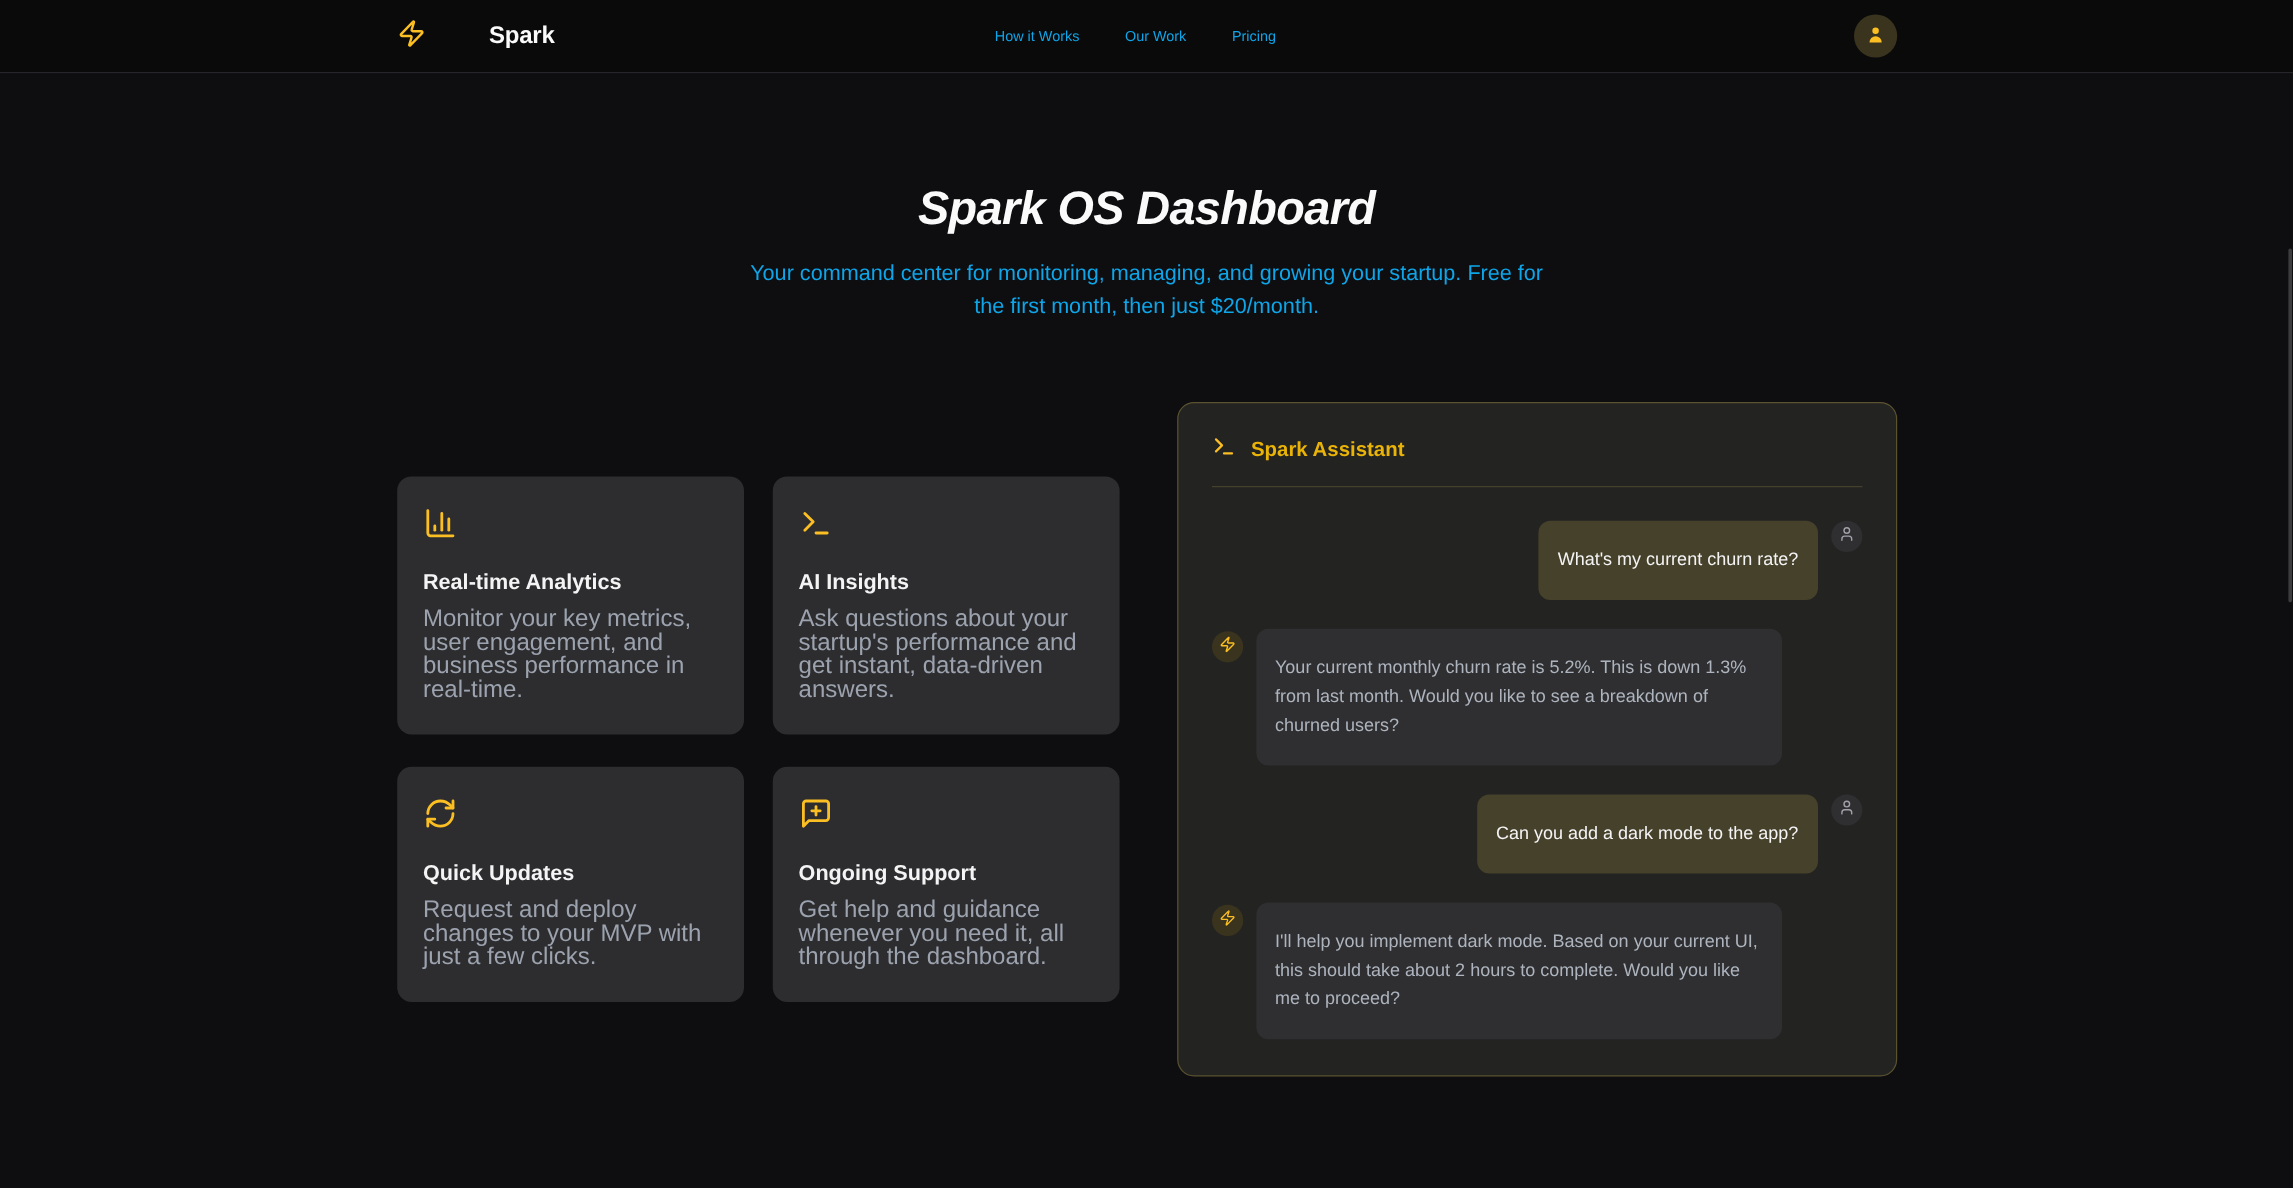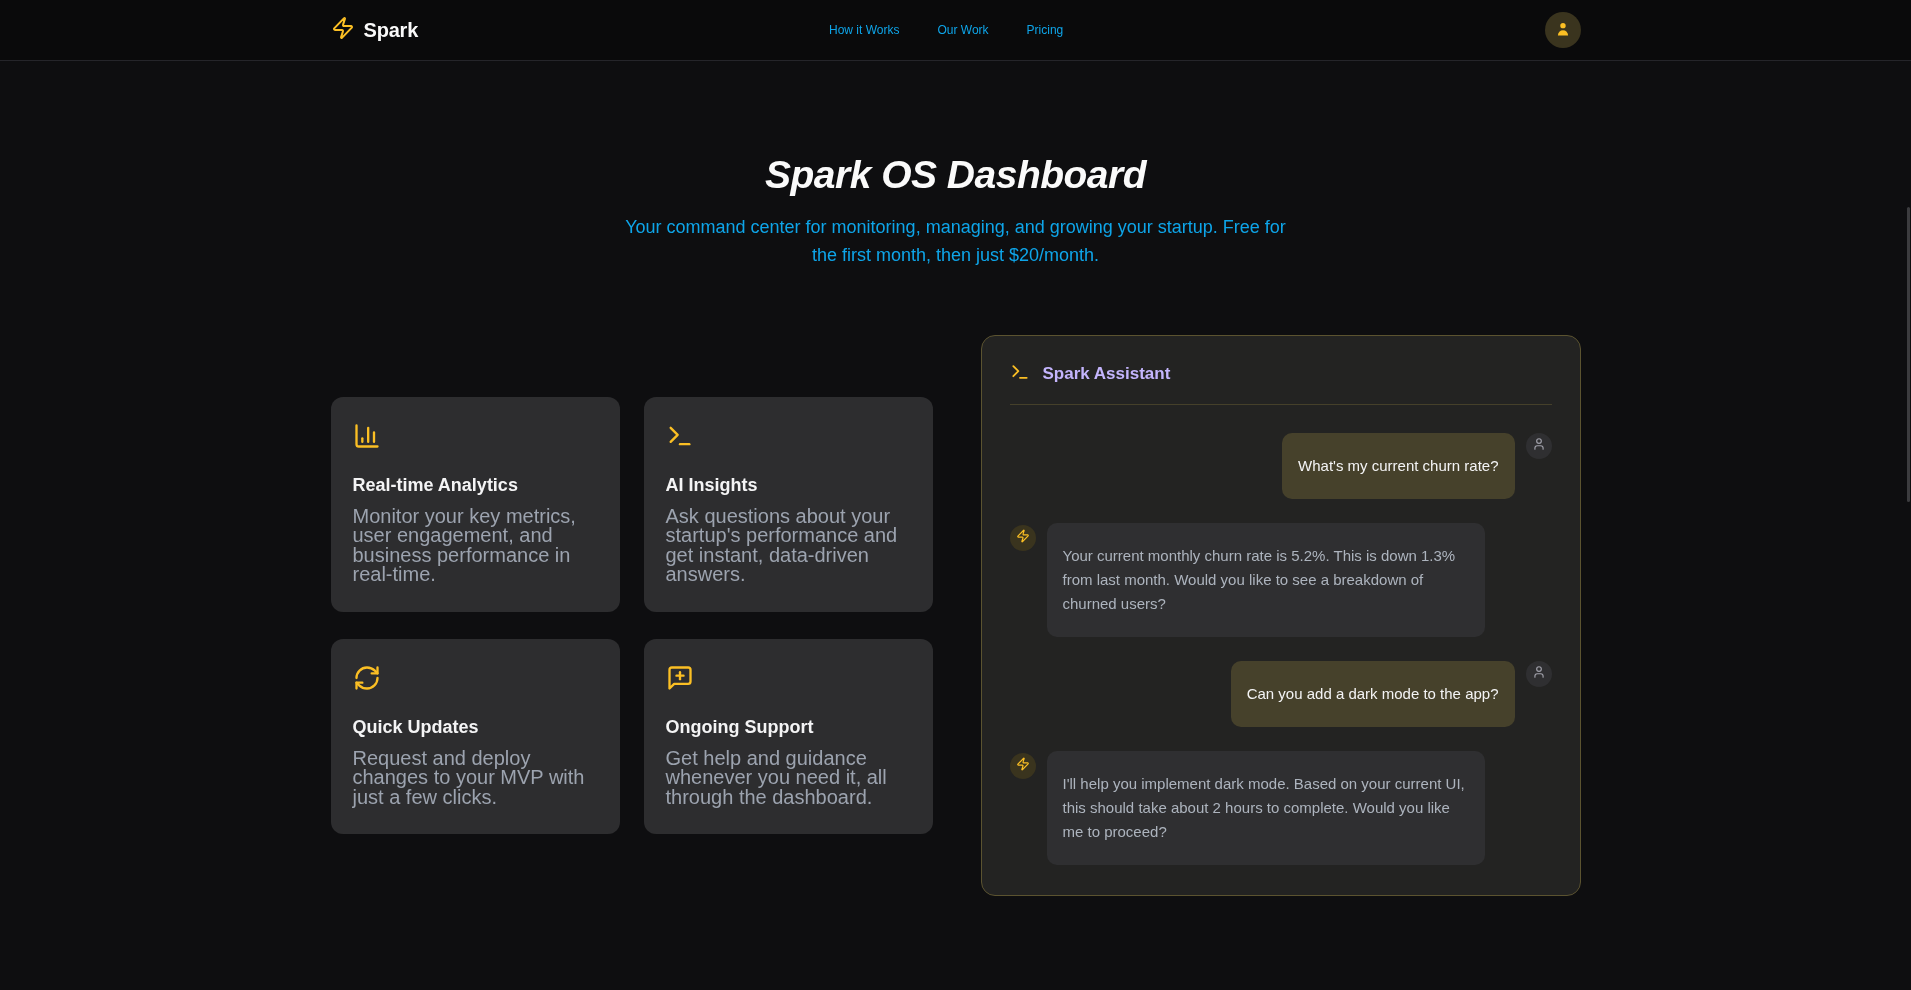--- a/index.html
+++ b/index.html
@@ -32,20 +32,21 @@
     align-items: center;
     gap: 9px;
     cursor: pointer;
   }
   .brand svg { width: 24px; height: 24px; stroke: #fbbf24; }
   .brand-name {
     font-size: 20px;
     font-weight: bold;
     color: #fafafa;
     letter-spacing: -0.2px;
+    margin-left: 44px;
   }
   .nav {
     display: flex;
     gap: 38px;
     position: absolute;
     left: 50%;
     transform: translateX(-54%);
   }
   .nav a {
     color: #0ea5e9;
@@ -132,21 +133,21 @@
     display: flex;
     align-items: center;
     gap: 13px;
     padding-bottom: 18px;
     border-bottom: 1px solid #45402a;
   }
   .assistant-header svg { width: 20px; height: 20px; stroke: #fbbf24; }
   .assistant-title {
     font-size: 17px;
     font-weight: bold;
-    color: #c4b5fd;
+    color: #eab308;
   }
   .messages {
     margin-top: 28px;
     display: flex;
     flex-direction: column;
     gap: 24px;
   }
   .msg-row { display: flex; align-items: flex-start; }
   .msg-row.user { justify-content: flex-end; }
   .msg-avatar {

